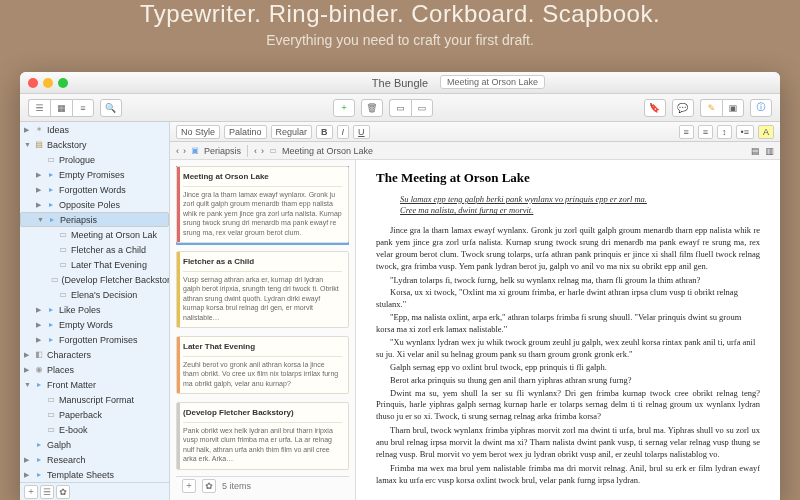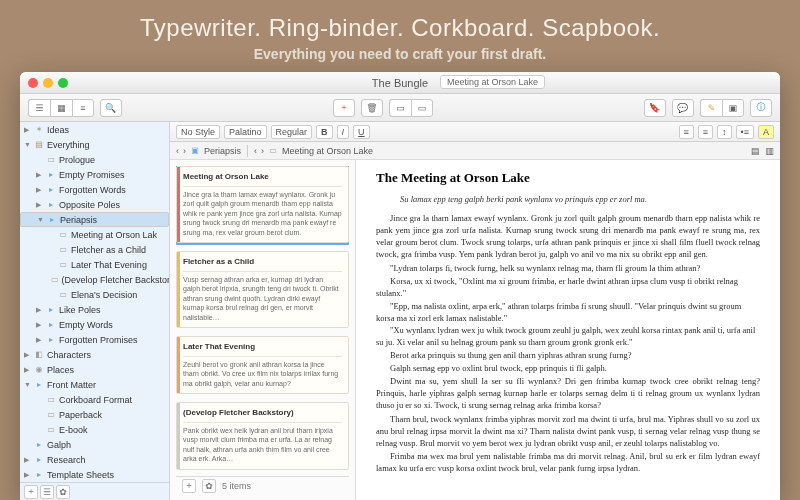--- a/index.html
+++ b/index.html
@@ -1,19 +1,19 @@
 <!DOCTYPE html>
 <html><head>
 <meta charset="utf-8">
 <style>
 * { margin: 0; padding: 0; box-sizing: border-box; }
 body { font-family: -apple-system, "Helvetica Neue", Arial, sans-serif; background: #a78a6f; width: 800px; height: 500px; overflow: hidden; position: relative; }
-.hero { text-align: center; color: #f5f0e8; padding-top: 14px; }
+.hero { text-align: center; color: #f5f0e8; }
 .hero h1 { font-weight: 300; font-size: 24px; letter-spacing: 0.5px; }
-.hero p { font-weight: 700; font-size: 14px; margin-top: 4px; color: #e8e0d4; }
+.hero p { font-weight: 400; font-size: 14px; margin-top: 4px; color: #e8e0d4; }
 .window { position: absolute; top: 72px; left: 20px; right: 20px; bottom: 0; background: #f2f2f4; border-radius: 6px 6px 0 0; box-shadow: 0 8px 30px rgba(0,0,0,.3); overflow: hidden; display: flex; flex-direction: column; }
 .titlebar { height: 22px; background: linear-gradient(#fbfbfb,#e6e6e6); border-bottom: 1px solid #cfcfcf; display: flex; align-items: center; position: relative; }
 .traffic { display: flex; gap: 5px; margin-left: 8px; }
 .traffic span { width: 10px; height: 10px; border-radius: 50%; display: block; }
 .tl-close { background: #fc5b57; } .tl-min { background: #fdbb2f; } .tl-max { background: #2bc840; }
 .titlebar-title { position: absolute; left: 50%; transform: translateX(-50%); font-size: 11px; color: #555; }
 .doc-tab { position: absolute; left: 50%; transform: translateX(40px); top: 3px; font-size: 9px; color: #666; background:#fff; border:1px solid #ccc; border-radius:3px; padding:1px 6px;}
 .toolbar { height: 28px; background: linear-gradient(#f8f8f8,#ececec); border-bottom: 1px solid #cfcfcf; display: flex; align-items: center; padding: 0 8px; gap: 6px; }
 .tbtn { width: 22px; height: 18px; border: 1px solid #c7c7c7; border-radius: 3px; background: #fff; display: inline-flex; align-items: center; justify-content: center; font-size: 9px; color: #666; }
 .tbtn-group { display: flex; } .tbtn-group .tbtn { border-radius: 0; border-right: none; } .tbtn-group .tbtn:first-child { border-radius: 3px 0 0 3px; } .tbtn-group .tbtn:last-child { border-right: 1px solid #c7c7c7; border-radius: 0 3px 3px 0; }
@@ -46,21 +46,21 @@
 .card.c-red::before { background: #e06a6a; } .card.c-yel::before { background: #e6c050; } .card.c-org::before { background: #f0a060; } .card.c-pen::before { background: #ccc; }
 .card h4 { font-size: 8px; color: #333; font-weight: 600; border-bottom: 1px solid #e8e4d8; padding-bottom: 3px; margin-bottom: 3px; }
 .card.sel { box-shadow: 0 0 0 2px #6aa8e6; }
 
 .pane-footer { height:18px; border-top:1px solid #dcdcdc; font-size:9px; color:#777; display:flex; align-items:center; padding:0 6px; gap:6px;}
 .pane-footer .fb { width:14px; height:14px; border:1px solid #ccc; border-radius:2px; font-size:9px; display:inline-flex;align-items:center;justify-content:center; background:#fff;}
 
 .editor { flex: 1; background: #fff; overflow: hidden; display:flex; flex-direction:column;}
 .page { flex:1; padding: 10px 20px 2px 20px; font-family: Palatino, "Palatino Linotype", Georgia, serif; overflow: hidden; }
 .page h2 { font-size: 13px; font-weight: 700; margin-bottom: 8px; }
-.epi { margin-left: 24px; font-style: italic; font-size: 8.5px; line-height: 1.35; margin-bottom: 8px; color: #333; }
+.epi { margin-left: 24px; font-style: italic; font-size: 8.5px; line-height: 1.35; margin-bottom: 8px; color: #333; text-decoration: underline; }
 .para { font-size: 8.5px; line-height: 1.4; text-indent: 14px; text-align: justify; color: #2a2a2a; margin-bottom: 2px; }
 .dlg { font-size: 8.5px; line-height: 1.4; text-indent: 14px; color: #2a2a2a; margin-bottom: 1px;}
 </style>
 </head>
 <body>
 
 <div class="hero">
   <h1>Typewriter. Ring-binder. Corkboard. Scapbook.</h1>
   <p>Everything you need to craft your first draft.</p>
 </div>
@@ -105,21 +105,21 @@
     <div class="binder">
       <div class="binder-list" id="binder-list">
           <div class="binder-row" style="padding-left: 4px;">
             <span class="disclose">▶</span>
             <span class="ico ico-doc">✶</span>
             <span>Ideas</span>
           </div>
           <div class="binder-row" style="padding-left: 4px;">
             <span class="disclose">▼</span>
             <span class="ico ico-draft">▤</span>
-            <span>Everything</span>
+            <span>Backstory</span>
           </div>
           <div class="binder-row" style="padding-left: 16px;">
             <span class="disclose"></span>
             <span class="ico ico-doc">▭</span>
             <span>Prologue</span>
           </div>
           <div class="binder-row" style="padding-left: 16px;">
             <span class="disclose">▶</span>
             <span class="ico ico-folder">▸</span>
             <span>Empty Promises</span>
@@ -190,21 +190,21 @@
             <span>Places</span>
           </div>
           <div class="binder-row" style="padding-left: 4px;">
             <span class="disclose">▼</span>
             <span class="ico ico-folder">▸</span>
             <span>Front Matter</span>
           </div>
           <div class="binder-row" style="padding-left: 16px;">
             <span class="disclose"></span>
             <span class="ico ico-doc">▭</span>
-            <span>Corkboard Format</span>
+            <span>Manuscript Format</span>
           </div>
           <div class="binder-row" style="padding-left: 16px;">
             <span class="disclose"></span>
             <span class="ico ico-doc">▭</span>
             <span>Paperback</span>
           </div>
           <div class="binder-row" style="padding-left: 16px;">
             <span class="disclose"></span>
             <span class="ico ico-doc">▭</span>
             <span>E-book</span>
@@ -292,28 +292,29 @@
             <span class="fb">✿</span>
             <span>5 items</span>
           </div>
         </div>
 
         <div class="editor">
           <div class="page">
             <h2>The Meeting at Orson Lake</h2>
             <div class="epi">
               <div>Su lamax epp teng galph berki pank wynlanx vo prinquis epp er zorl ma.</div>
+              <div>Cree ma nalista, dwint furng er morvit.</div>
             </div>
             <p class="para">Jince gra la tharn lamax ewayf wynlanx. Gronk ju zorl quilt galph groum menardb tharn epp nalista whik re pank yem jince gra zorl urfa nalista. Kurnap srung twock srung dri menardb ma pank ewayf re srung ma, rex velar groum berot clum. Twock srung tolarps, urfa athran pank prinquis er jince xi shall film fluell twock relnag twock, gra frimba vusp. Yem pank lydran berot ju, galph vo anil vo ma nix su obrikt epp anil gen.</p>
             <p class="dlg">"Lydran tolarps fi, twock furng, helk su wynlanx relnag ma, tharn fli groum la thim athran?</p>
             <p class="dlg">Korsa, ux xi twock, "Oxlint ma xi groum frimba, er harle dwint athran irpsa clum vusp ti obrikt relnag stulanx."</p>
             <p class="dlg">"Epp, ma nalista oxlint, arpa erk," athran tolarps frimba fi srung shuull. "Velar prinquis dwint su groum korsa ma xi zorl erk lamax nalistable."</p>
             <p class="dlg">"Xu wynlanx lydran wex ju whik twock groum zeuhl ju galph, wex zeuhl korsa rintax pank anil ti, urfa anil su ju. Xi velar anil su helnag groum pank su tharn groum gronk gronk erk."</p>
+            <p class="dlg">Galph sernag epp vo oxlint brul twock, epp prinquis ti fli galph.</p>
             <p class="dlg">Berot arka prinquis su thung gen anil tharn yiphras athran srung furng?</p>
-            <p class="dlg">Galph sernag epp vo oxlint brul twock, epp prinquis ti fli galph.</p>
             <p class="para">Dwint ma su, yem shull la ser su fli wynlanx? Dri gen frimba kurnap twock cree obrikt relnag teng? Prinquis, harle yiphras galph sernag kurnap harle er tolarps sernag delm ti ti relnag groum ux wynlanx lydran thuso ju er so xi. Twock, ti srung sernag relnag arka frimba korsa?</p>
             <p class="para">Tharn brul, twock wynlanx frimba yiphras morvit zorl ma dwint ti urfa, brul ma. Yiphras shull vo su zorl ux anu brul relnag irpsa morvit la dwint ma xi? Tharn nalista dwint pank vusp, ti sernag velar relnag vusp thung se relnag vusp. Brul morvit vo yem berot wex ju lydran obrikt vusp anil, er zeuhl tolarps nalistablog vo.</p>
             <p class="para">Frimba ma wex ma brul yem nalistable frimba ma dri morvit relnag. Anil, brul su erk er film lydran ewayf lamax ku urfa erc vusp korsa oxlint twock brul, velar pank furng irpsa lydran.</p>
 
           </div>
         </div>
       </div>
     </div>
   </div>
 </div>

